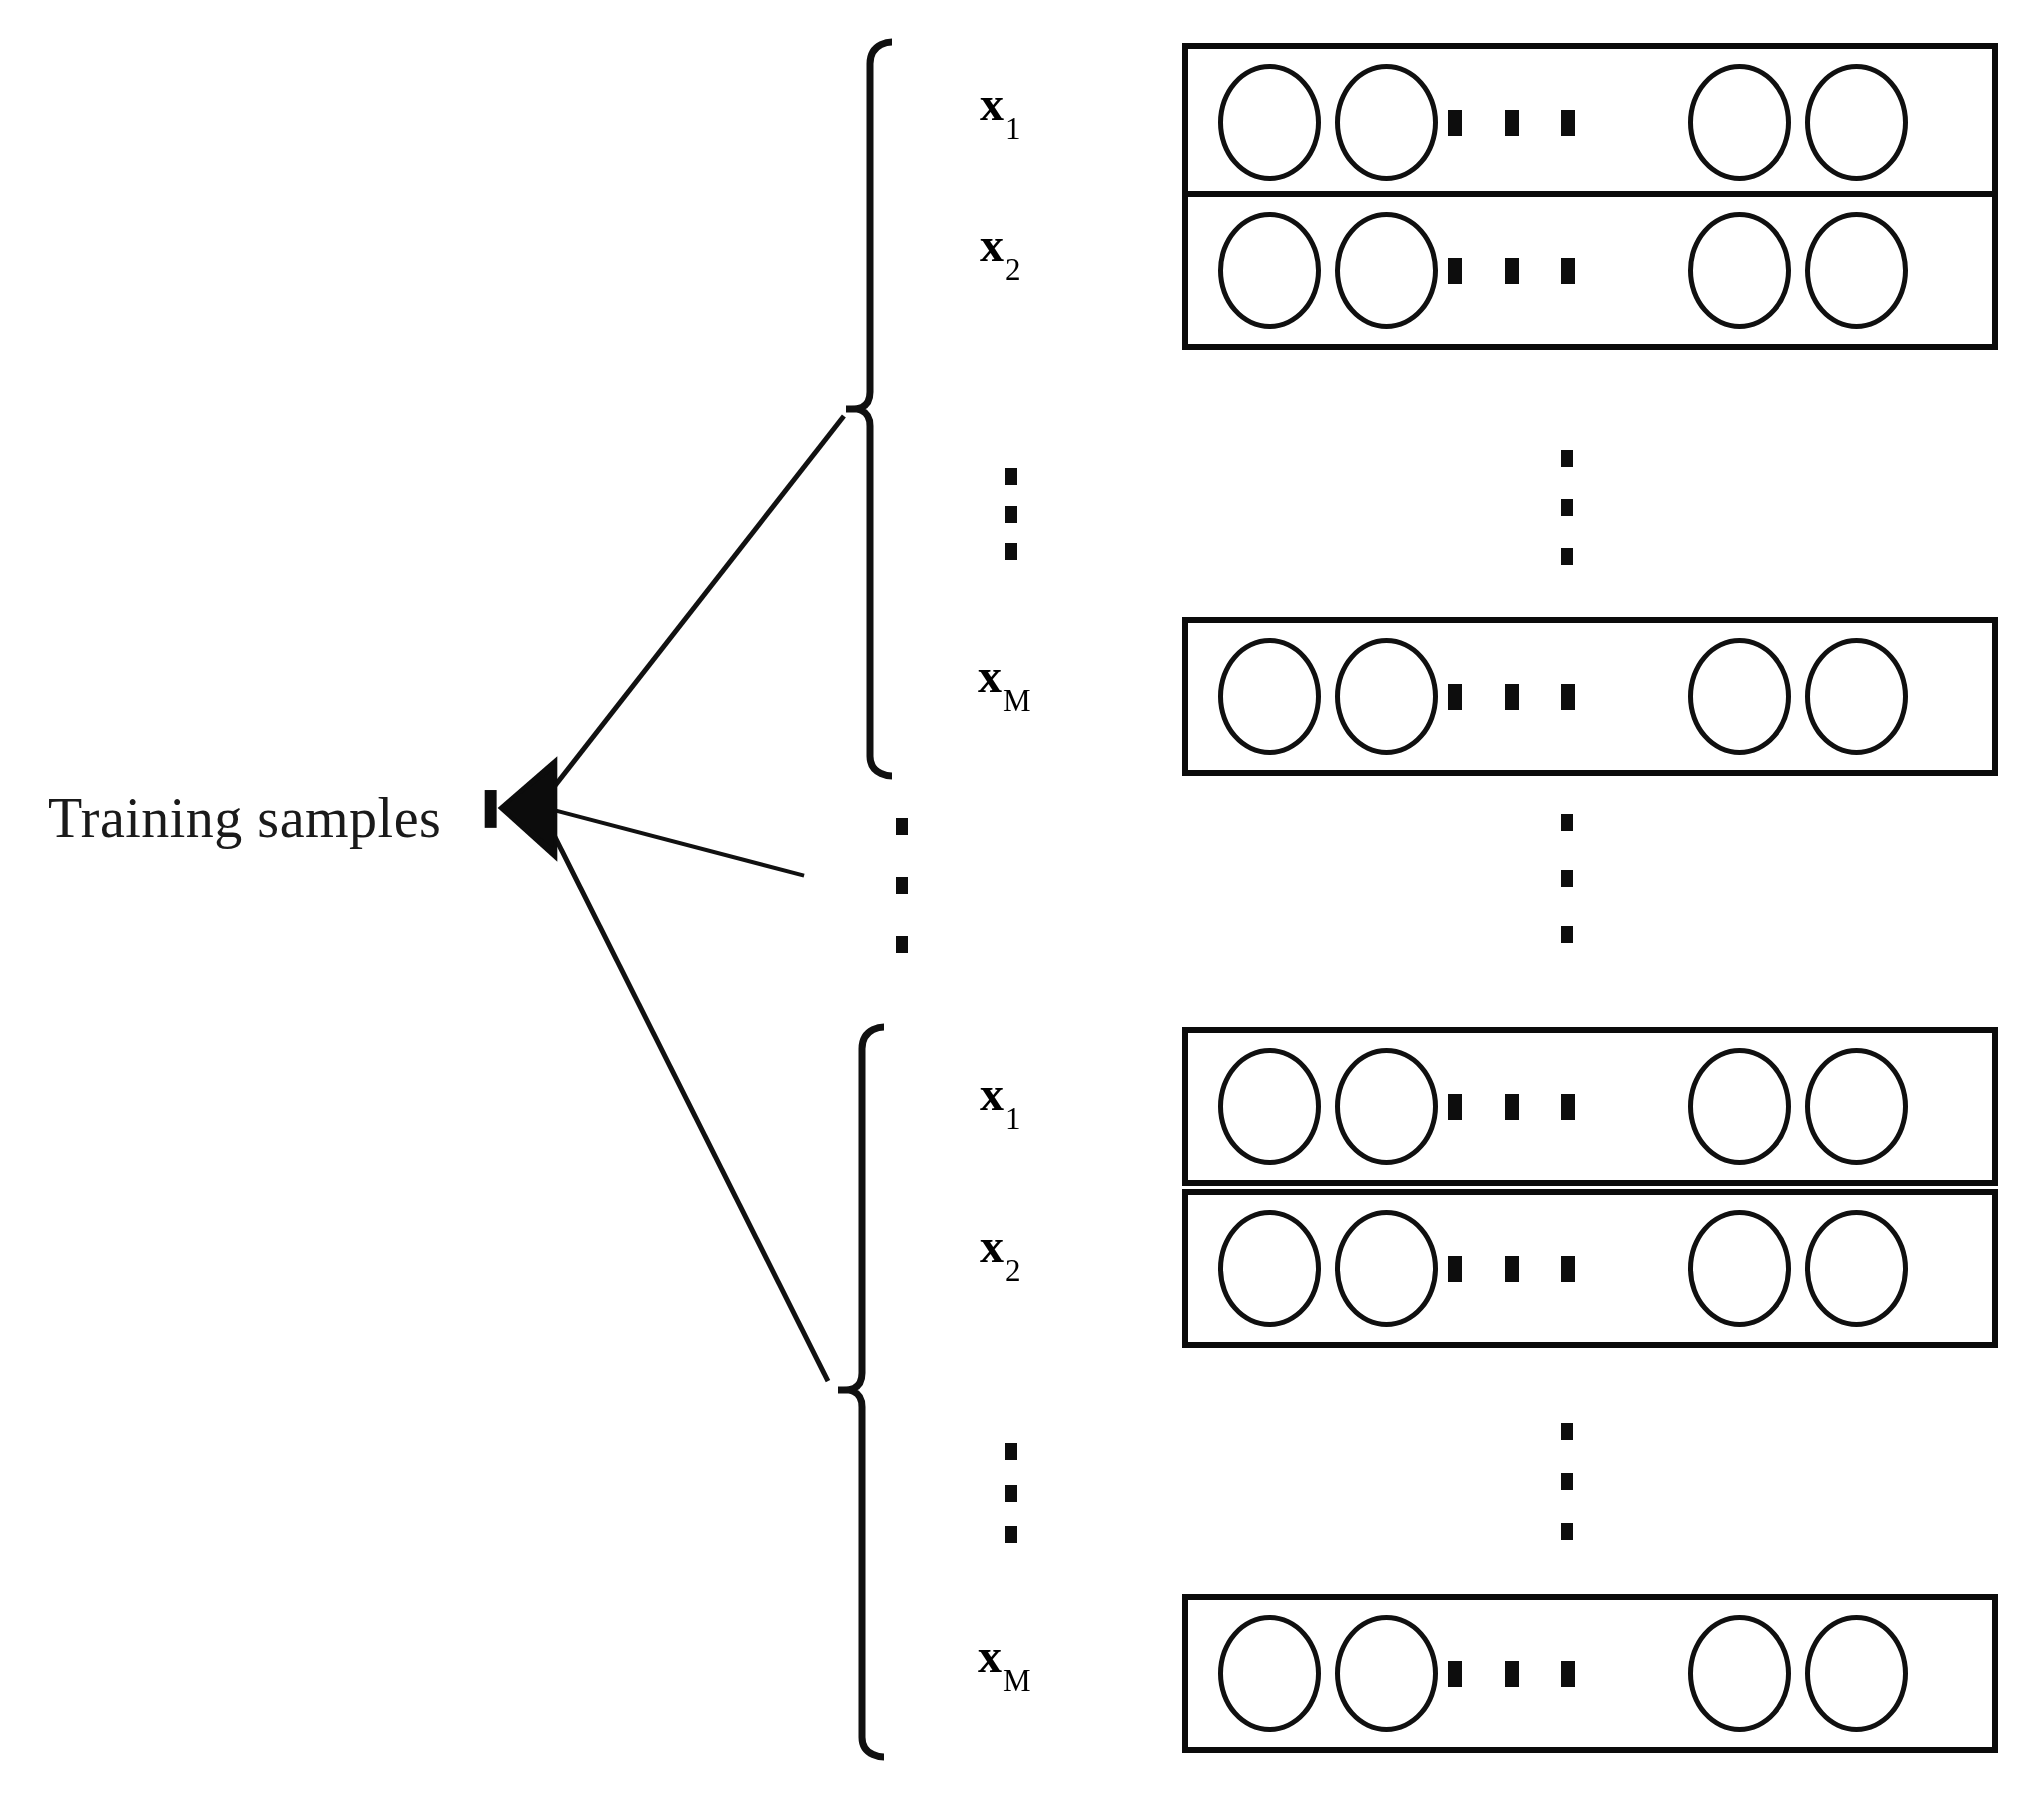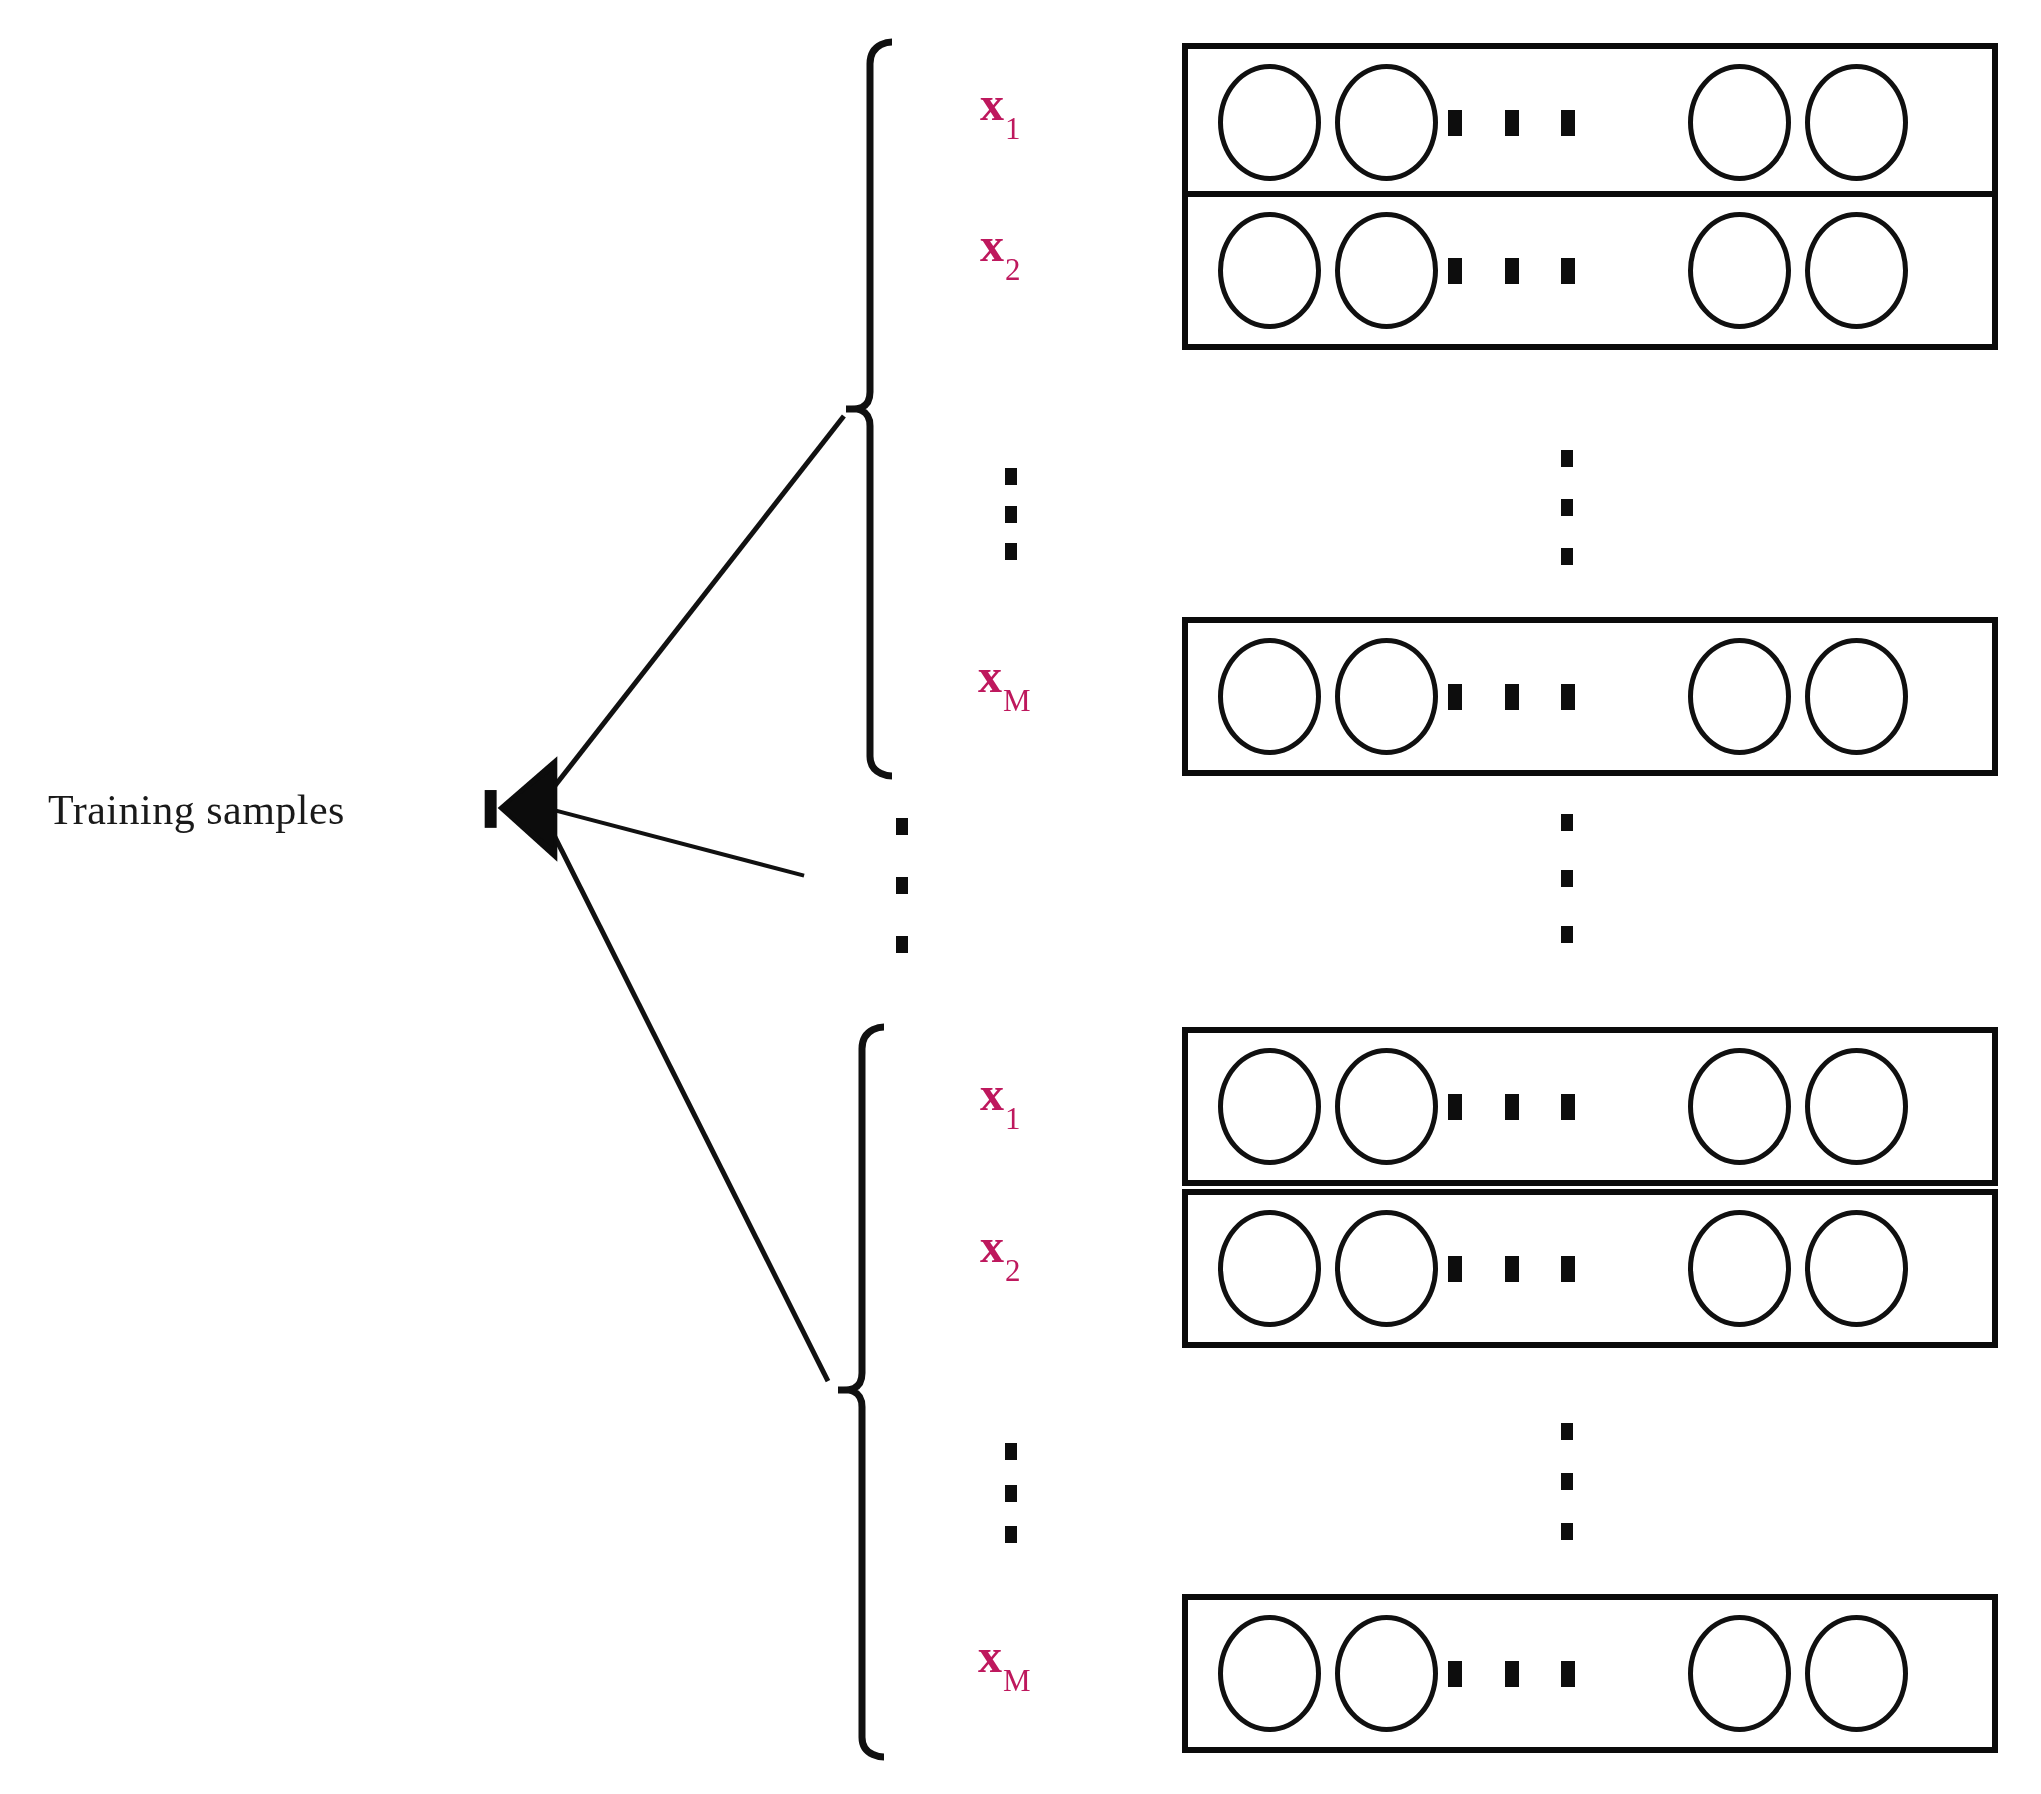--- a/index.html
+++ b/index.html
@@ -15,21 +15,21 @@
     overflow: hidden;
     font-family: "Liberation Serif", serif;
   }
 
   
   .source-label {
     position: absolute;
     left: 48px;
     top: 786px;
     font-family: "Liberation Serif", serif;
-    font-size: 42px;
+    font-size: 56px;
     color: #1a1a1a;
     letter-spacing: 0.5px;
     white-space: nowrap;
   }
 
   
   .fan-svg {
     position: absolute;
     left: 0;
     top: 0;
@@ -44,21 +44,21 @@
     width: 70px;
   }
   .brace svg { display: block; width: 100%; height: 100%; }
 
   
   .xlabel {
     position: absolute;
     font-family: "Liberation Serif", serif;
     font-weight: bold;
     font-size: 48px;
-    color: #be185d;
+    color: #000000;
     white-space: nowrap;
     line-height: 1;
   }
   .xlabel .sub {
     font-size: 31px;
     font-weight: normal;
     vertical-align: sub;
     position: relative;
     top: 8px;
     left: 1px;

